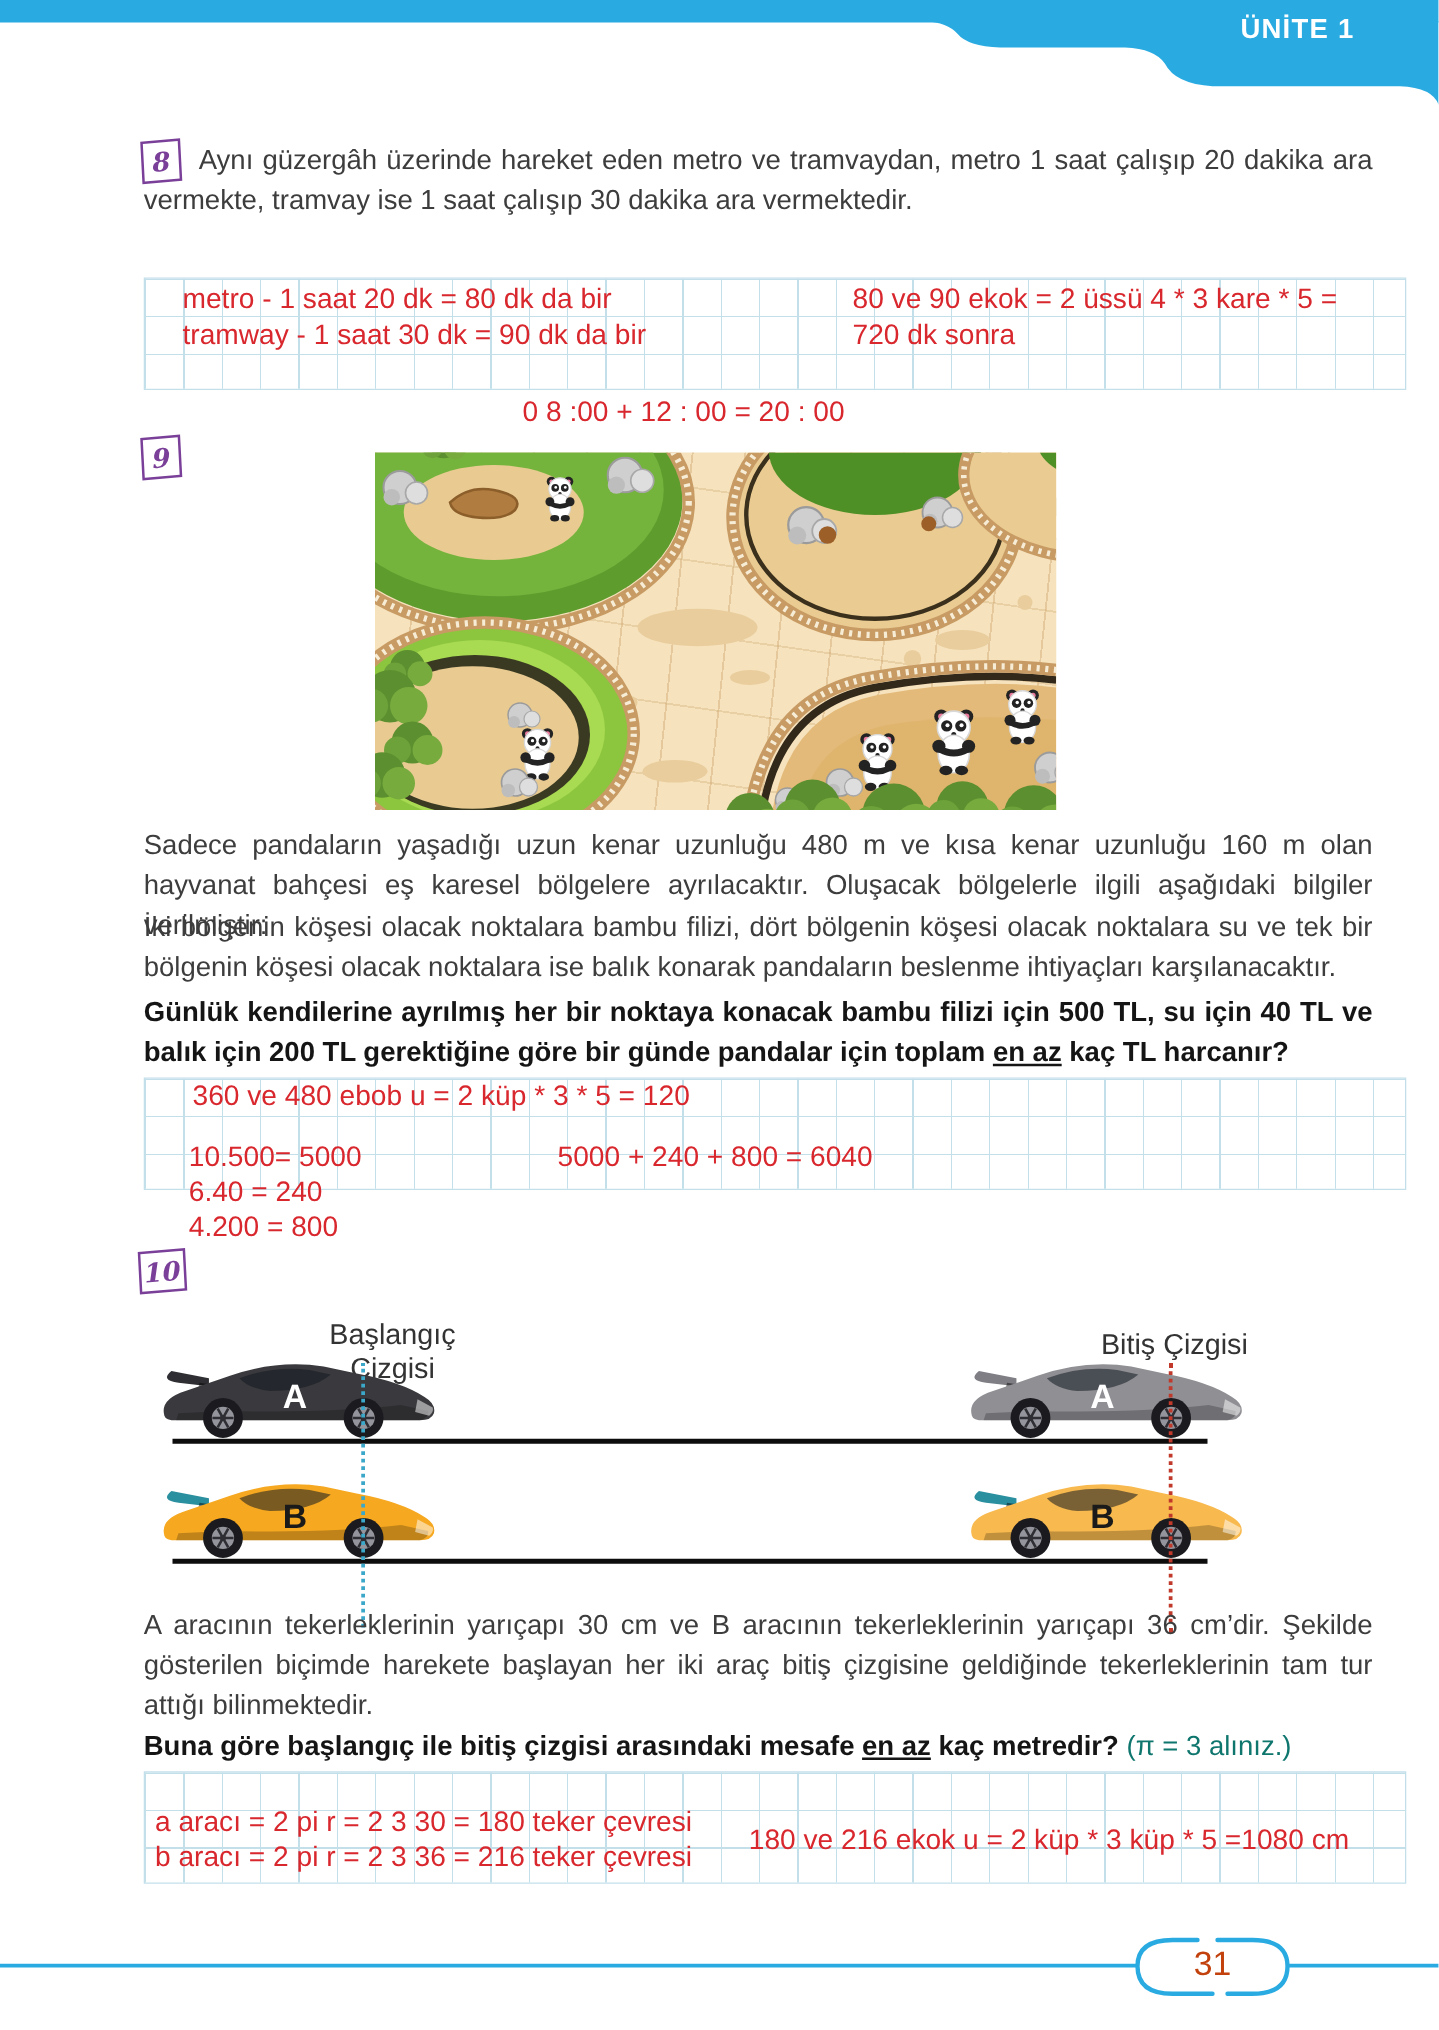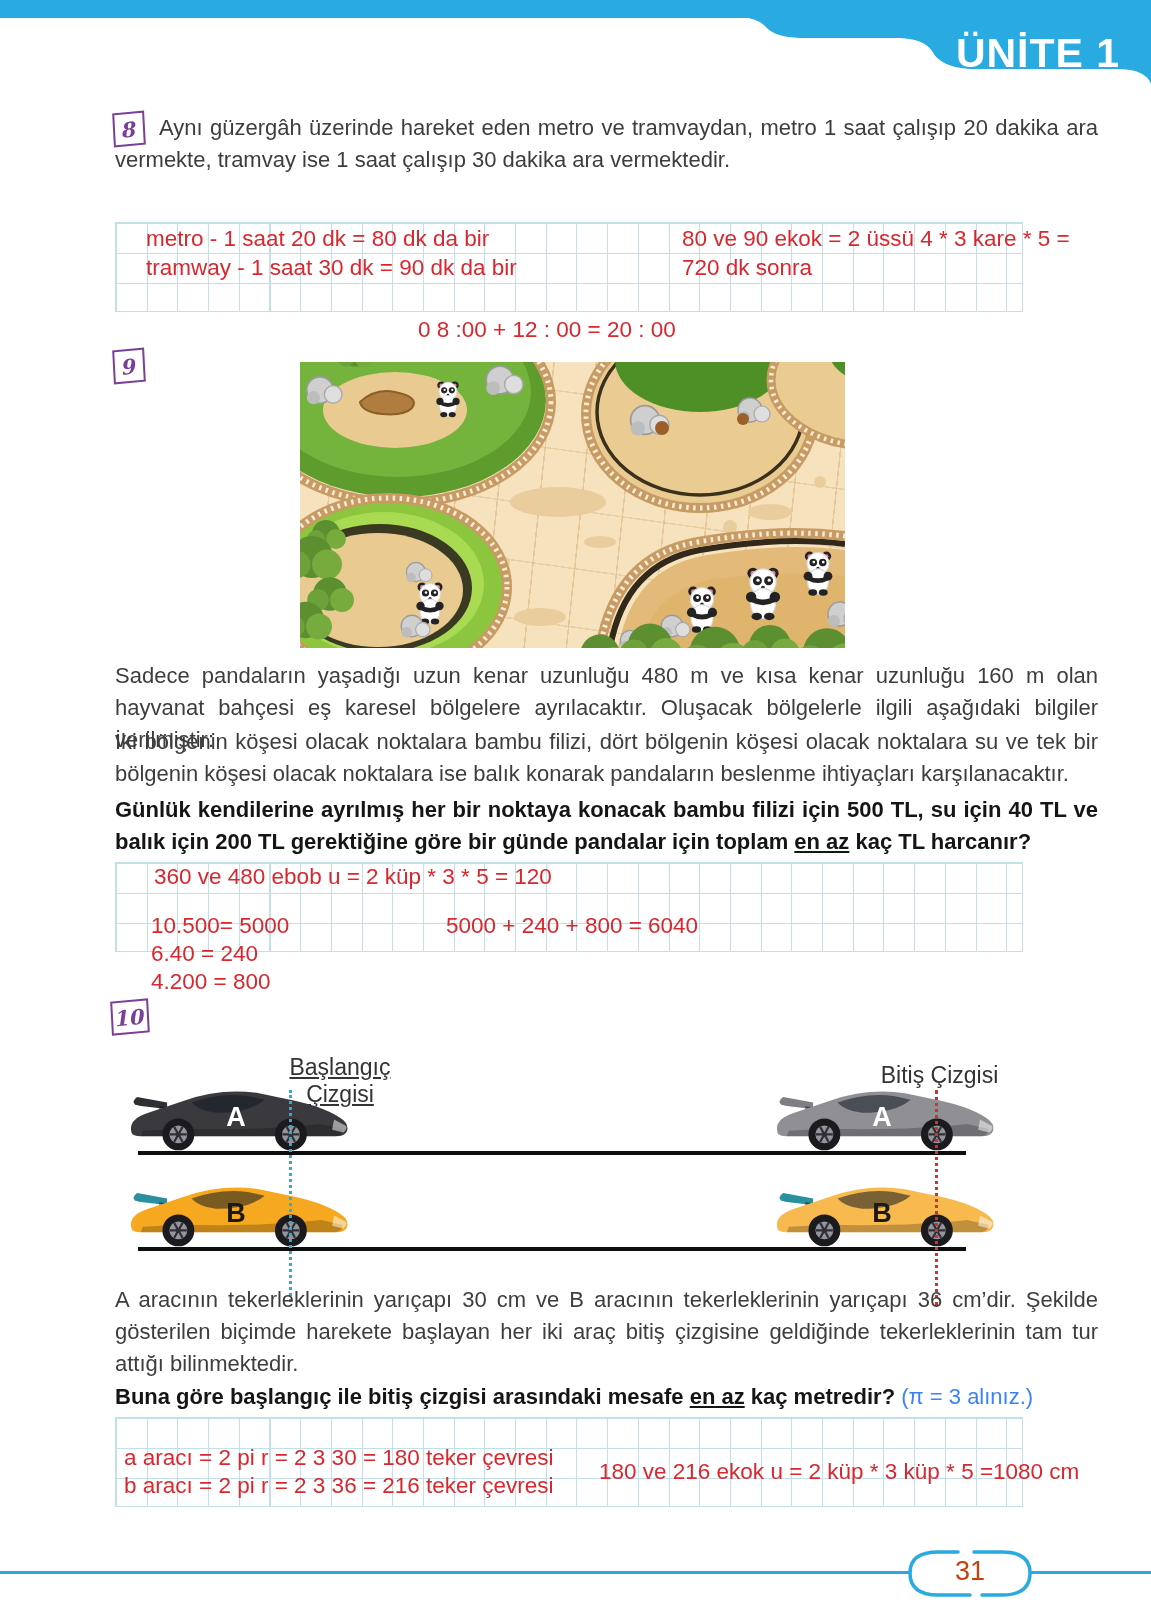--- a/index.html
+++ b/index.html
@@ -6,46 +6,46 @@
   html,body { background:#ffffff; }
   .page {
     position:relative; width:1151px; height:1624px; background:#ffffff;
     overflow:hidden; font-family:"Liberation Sans", sans-serif;
   }
 
   
   .top-bar { position:absolute; left:0; top:0; width:1151px; height:18px; background:#29ABE2; }
   .unit-tab-svg { position:absolute; left:700px; top:0; width:451px; height:84px; }
   .unit-label {
-    position:absolute; left:938px; top:30px; width:200px; text-align:center;
-    color:#ffffff; font-weight:bold; font-size:41px; letter-spacing:1px;
+    position:absolute; left:938px; top:10px; width:200px; text-align:center;
+    color:#ffffff; font-weight:bold; font-size:22px; letter-spacing:1px;
   }
 
   
   .marker {
     position:absolute; width:32px; height:34px; border:2.5px solid #7A3F98;
     transform:rotate(-5deg) skewX(-2deg); display:flex; align-items:center; justify-content:center;
     background:#ffffff; color:#7A3F98; font-family:"DejaVu Serif", serif; font-style:italic;
     font-size:21px; font-weight:bold;
   }
   .marker.wide { width:38px; }
 
   
   .para {
     position:absolute; left:115px; width:983px; font-size:22px; line-height:32px;
     color:#3d3d3d; text-align:justify;
   }
   .para.bold { font-weight:bold; color:#151515; }
   .indent { text-indent:44px; }
   .uline { text-decoration:underline; }
-  .normal-weight { font-weight:normal; color:#3b82f6;margin-top:20px; }
+  .normal-weight { font-weight:normal; color:#0f766e;margin-top:20px; }
 
   
   .grid {
-    position:absolute; left:115px; width:908px; height:90px;
+    position:absolute; left:115px; width:1010px; height:90px;
     border:1px solid #C3E0EA;
     background-image:
       repeating-linear-gradient(to right, #C3E0EA 0 1px, transparent 1px 30.7px),
       repeating-linear-gradient(to bottom, #C3E0EA 0 1px, transparent 1px 30px);
   }
   .red {
     position:absolute; color:#D9272E; font-size:22.5px; line-height:28px; white-space:nowrap;
   }
 
   
@@ -218,21 +218,21 @@
     <span class="red" style="left:35px; top:49px;">10.500= 5000</span>
     <span class="red" style="left:330px; top:49px;">5000 + 240 + 800 = 6040</span>
     <span class="red" style="left:35px; top:77px;">6.40 = 240</span>
     <span class="red" style="left:35px; top:105px;">4.200 = 800</span>
   </div>
 
   <div class="marker wide" style="left:111px; top:1000px;">
     <span>10</span>
   </div>
 
-  <div class="fig-label" style="left:260px; top:1054px; width:160px;text-decoration:underline;">
+  <div class="fig-label" style="left:234px; top:1054px; width:160px;">
     <div>Başlangıç</div>
     <div>Çizgisi</div>
   </div>
   <div class="fig-label" style="left:857px; top:1062px; width:165px;">Bitiş Çizgisi</div>
 
   <svg width="0" height="0" style="position:absolute" aria-hidden="true">
     <defs>
       <g id="car-shape">
         <path d="M14 18 L46 24 L46 31 L20 28 Q4 26 14 18 Z" fill="var(--spoiler,#444)"></path>
         <path d="M38 28 L45 29 L43 38 L36 37 Z" fill="rgba(0,0,0,0.45)"></path>

